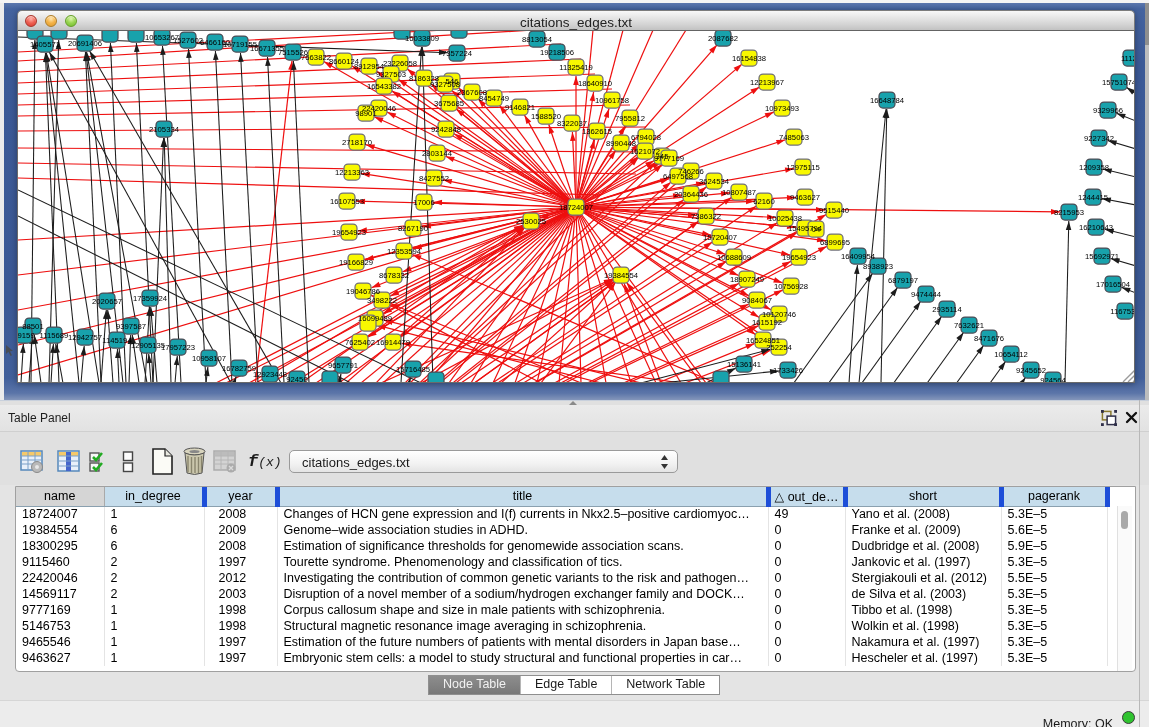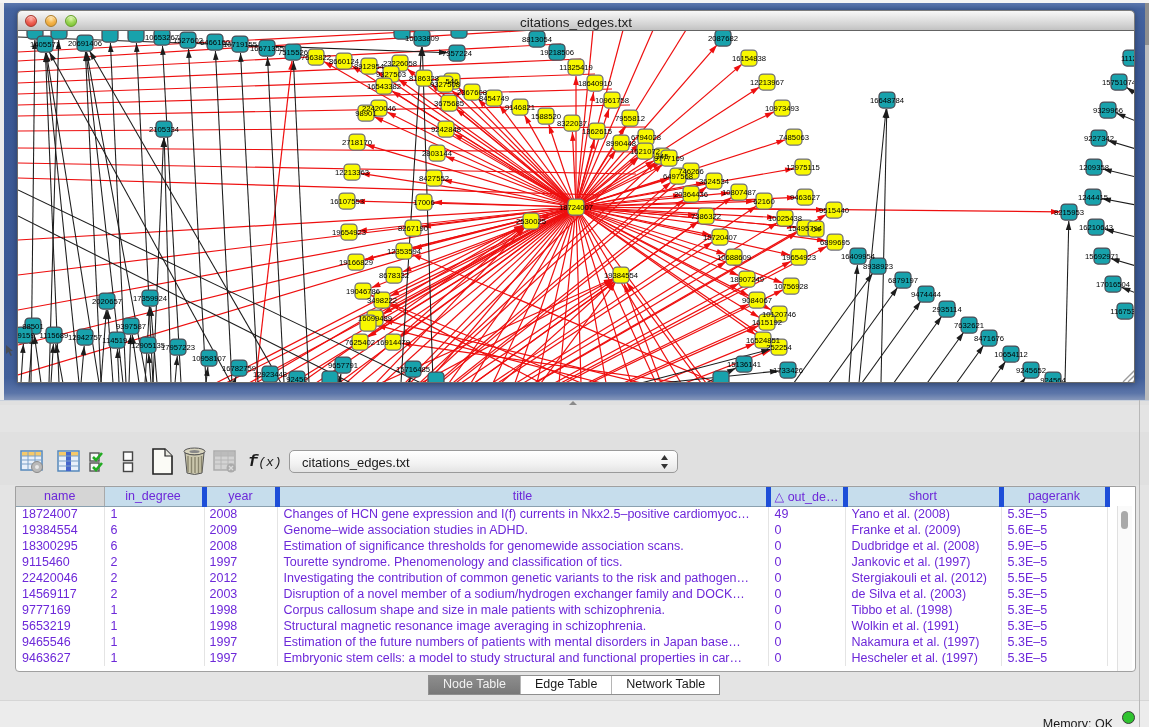--- a/index.html
+++ b/index.html
@@ -30,26 +30,26 @@
 #phead{position:absolute;left:0;top:405px;width:1149px;height:27px;
  background:linear-gradient(180deg,#ebebeb 0,#e2e2e2 100%);border-bottom:1px solid #cfcfcf}
 #phead .t{position:absolute;left:8px;top:6px;font-size:12px;color:#1e1e1e}
 #ptools{position:absolute;left:0;top:432px;width:1149px;height:53px;background:#e0e0e0}
 
 #combo{position:absolute;left:289px;top:450px;width:389px;height:23px;background:linear-gradient(180deg,#ffffff 0,#f2f2f2 60%,#e4e4e4 100%);
  border:1px solid #9a9a9a;border-radius:5px;box-shadow:inset 0 1px 0 #fff}
 #combo .txt{position:absolute;left:12px;top:4px;font-size:13px;color:#1a1a1a}
 
 #tbl{position:absolute;left:15px;top:486px;width:1121px;height:186px;background:#fff;border:1px solid #a0a0a0;border-radius:0 0 4px 4px;overflow:hidden}
-table{border-collapse:collapse;table-layout:fixed;width:1077px;font-size:12.5px;color:#6d28d9}
+table{border-collapse:collapse;table-layout:fixed;width:1077px;font-size:12.5px;color:#000000}
 th{height:19px;font-weight:normal;background:#c6ddec;border-right:5px solid #1d4ed8;border-bottom:1px solid #8aa0af;padding:0;text-align:center;font-size:12.5px}
 th.c0{background:#d5d5d5;border-right:1px solid #a9a9a9}
 td{height:16px;padding:0 0 0 6px;white-space:nowrap;overflow:hidden;border-right:1px solid #e4e4e4}
 .c0{width:88px}.c1{width:100px}.c2{width:73px}.c3{width:491px}.c4{width:77px}.c5{width:156px}.c6{width:106px}
-td.c2{padding-left:5px}
+td.c2{padding-left:14px}
 #vscroll{position:absolute;right:3px;top:19px;width:15px;height:167px;background:#fafafa;border-left:1px solid #e0e0e0}
 #vthumb{position:absolute;right:7px;top:24px;width:7px;height:18px;background:#a9a9a9;border-radius:4px}
 
 #tabs{position:absolute;left:428px;top:675px;height:20px;display:flex;border:1px solid #8f8f8f;border-radius:0;overflow:hidden;background:#fff}
 #tabs div{font-size:12.5px;line-height:16px;padding:0 14px;color:#1a1a1a}
 #tabs .sel{background:linear-gradient(180deg,#8d8d8d 0,#787878 100%);color:#f2f2f2}
 #tabs .sep{padding:0;width:1px;background:#b5b5b5}
 
 #status{position:absolute;left:0;top:700px;width:1149px;height:27px;background:#ececec;border-top:1px solid #d6d6d6}
 #mem{position:absolute;right:36px;top:16px;font-size:12.5px;color:#1a1a1a}
@@ -758,20 +758,34 @@
     </div>
 <div id="titlebar">
       <div id="title">citations_edges.txt</div>
     </div>
 <div class="tl" id="tl1"></div>
     <div class="tl" id="tl2"></div>
     <div class="tl" id="tl3"></div>
 <div id="tpanel"></div>
 <div id="divider"></div>
     <div id="divarrow"></div>
+<div id="phead">
+      <div class="t">Table Panel</div>
+<svg style="position:absolute;right:32px;top:5px" width="16" height="16" viewBox="0 0 17 17">
+ <rect x="1.5" y="1.5" width="9" height="9" fill="none" stroke="#8a7a30" stroke-width="1.6"></rect>
+ <rect x="6.5" y="6.5" width="9" height="9" fill="#fff" stroke="#30304a" stroke-width="1.6"></rect>
+ <rect x="0" y="0" width="3" height="3" fill="#30304a"></rect>
+        <rect x="14" y="0" width="3" height="3" fill="#30304a"></rect>
+ <rect x="0" y="14" width="3" height="3" fill="#30304a"></rect>
+        <rect x="14" y="14" width="3" height="3" fill="#30304a"></rect>
+</svg>
+<svg style="position:absolute;right:11px;top:6px" width="13" height="13" viewBox="0 0 13 13">
+ <path d="M2,2 L11,11 M11,2 L2,11" stroke="#111" stroke-width="2.3" stroke-linecap="round"></path>
+</svg>
+</div>
 <div id="ptools">
 <svg style="position:absolute;left:20px;top:18px" width="24" height="24" viewBox="0 0 24 24">
  <rect x="1" y="1" width="21" height="19" fill="#e8f0fa" stroke="#5588bb" stroke-width="1.5"></rect>
  <rect x="2" y="2" width="19" height="4" fill="#f5c96a"></rect>
  <path d="M1,6 H22 M1,10 H22 M1,14 H22 M8,2 V20 M15,2 V20" stroke="#7aa0c8" stroke-width="1"></path>
  <circle cx="17" cy="17" r="5.5" fill="#b9b9b9" stroke="#8a8a8a"></circle>
  <circle cx="17" cy="17" r="2" fill="#e8e8e8"></circle>
 </svg>
 <svg style="position:absolute;left:57px;top:18px" width="24" height="24" viewBox="0 0 24 24">
  <rect x="1" y="1" width="21" height="20" fill="#e8f0fa" stroke="#5588bb" stroke-width="1.5"></rect>
@@ -884,26 +898,26 @@
           <tr>
             <td class="c0">9777169</td>
             <td class="c1">1</td>
             <td class="c2">1998</td>
             <td class="c3">Corpus callosum shape and size in male patients with schizophrenia.</td>
             <td class="c4">0</td>
             <td class="c5">Tibbo et al. (1998)</td>
             <td class="c6">5.3E–5</td>
           </tr>
           <tr>
-            <td class="c0">5653219</td>
+            <td class="c0">5146753</td>
             <td class="c1">1</td>
             <td class="c2">1998</td>
             <td class="c3">Structural magnetic resonance image averaging in schizophrenia.</td>
             <td class="c4">0</td>
-            <td class="c5">Wolkin et al. (1991)</td>
+            <td class="c5">Wolkin et al. (1998)</td>
             <td class="c6">5.3E–5</td>
           </tr>
           <tr>
             <td class="c0">9465546</td>
             <td class="c1">1</td>
             <td class="c2">1997</td>
             <td class="c3">Estimation of the future numbers of patients with mental disorders in Japan base…</td>
             <td class="c4">0</td>
             <td class="c5">Nakamura et al. (1997)</td>
             <td class="c6">5.3E–5</td>

